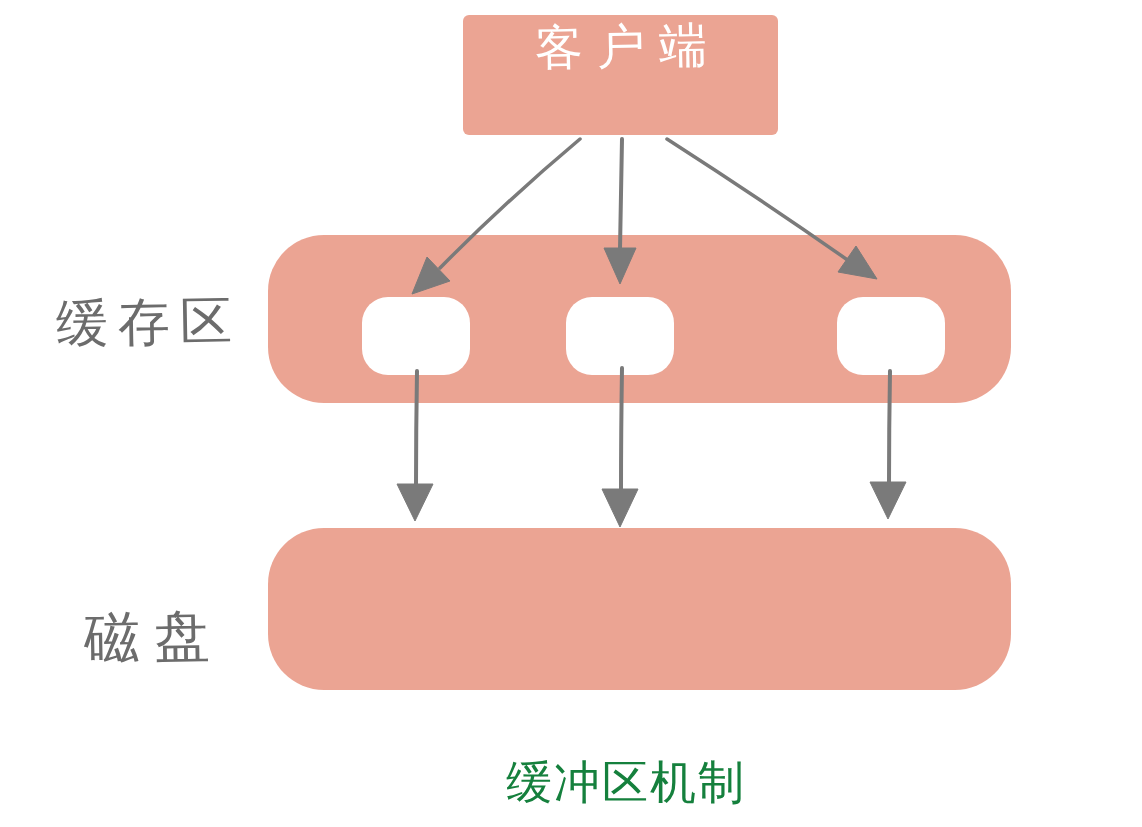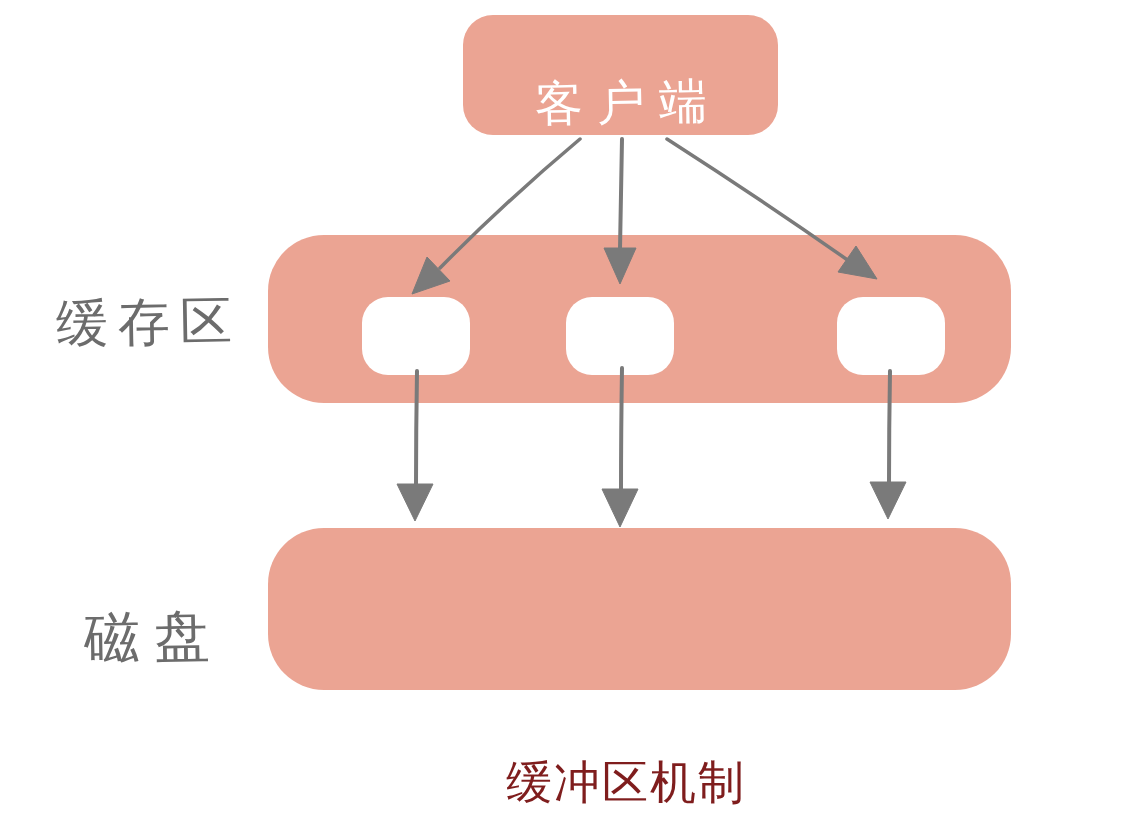--- a/index.html
+++ b/index.html
@@ -16,22 +16,22 @@
     font-family: "DejaVu Sans", "Liberation Sans", sans-serif;
   }
   .node, .band, .slot {
     position: absolute;
     box-sizing: border-box;
   }
   .salmon { background: #EBA493; }
   .client-node {
     left: 463px; top: 15px;
     width: 315px; height: 120px;
-    border-radius: 30px;
-    display: flex; align-items: flex-end; justify-content: center;
+    border-radius: 6px;
+    display: flex; align-items: flex-start; justify-content: center;
   }
   .client-label {
     color: #ffffff;
     font-size: 48px;
     letter-spacing: 14px;
     padding-left: 14px; 
     font-weight: 500;
     transform: rotate(-1deg);
   }
   .cache-band {
@@ -68,21 +68,21 @@
     left: 84px; top: 600px;
     font-size: 56px;
     letter-spacing: 14px;
     transform: rotate(-1deg);
   }
   .caption {
     position: absolute;
     left: 506px; top: 752px;
     font-size: 46px;
     letter-spacing: 2px;
-    color: #7f1d1d;
+    color: #15803d;
     font-weight: 500;
   }
   .arrow-layer {
     position: absolute;
     left: 0; top: 0;
     width: 1142px; height: 827px;
     pointer-events: none;
   }
   .arrow-line {
     fill: none;

